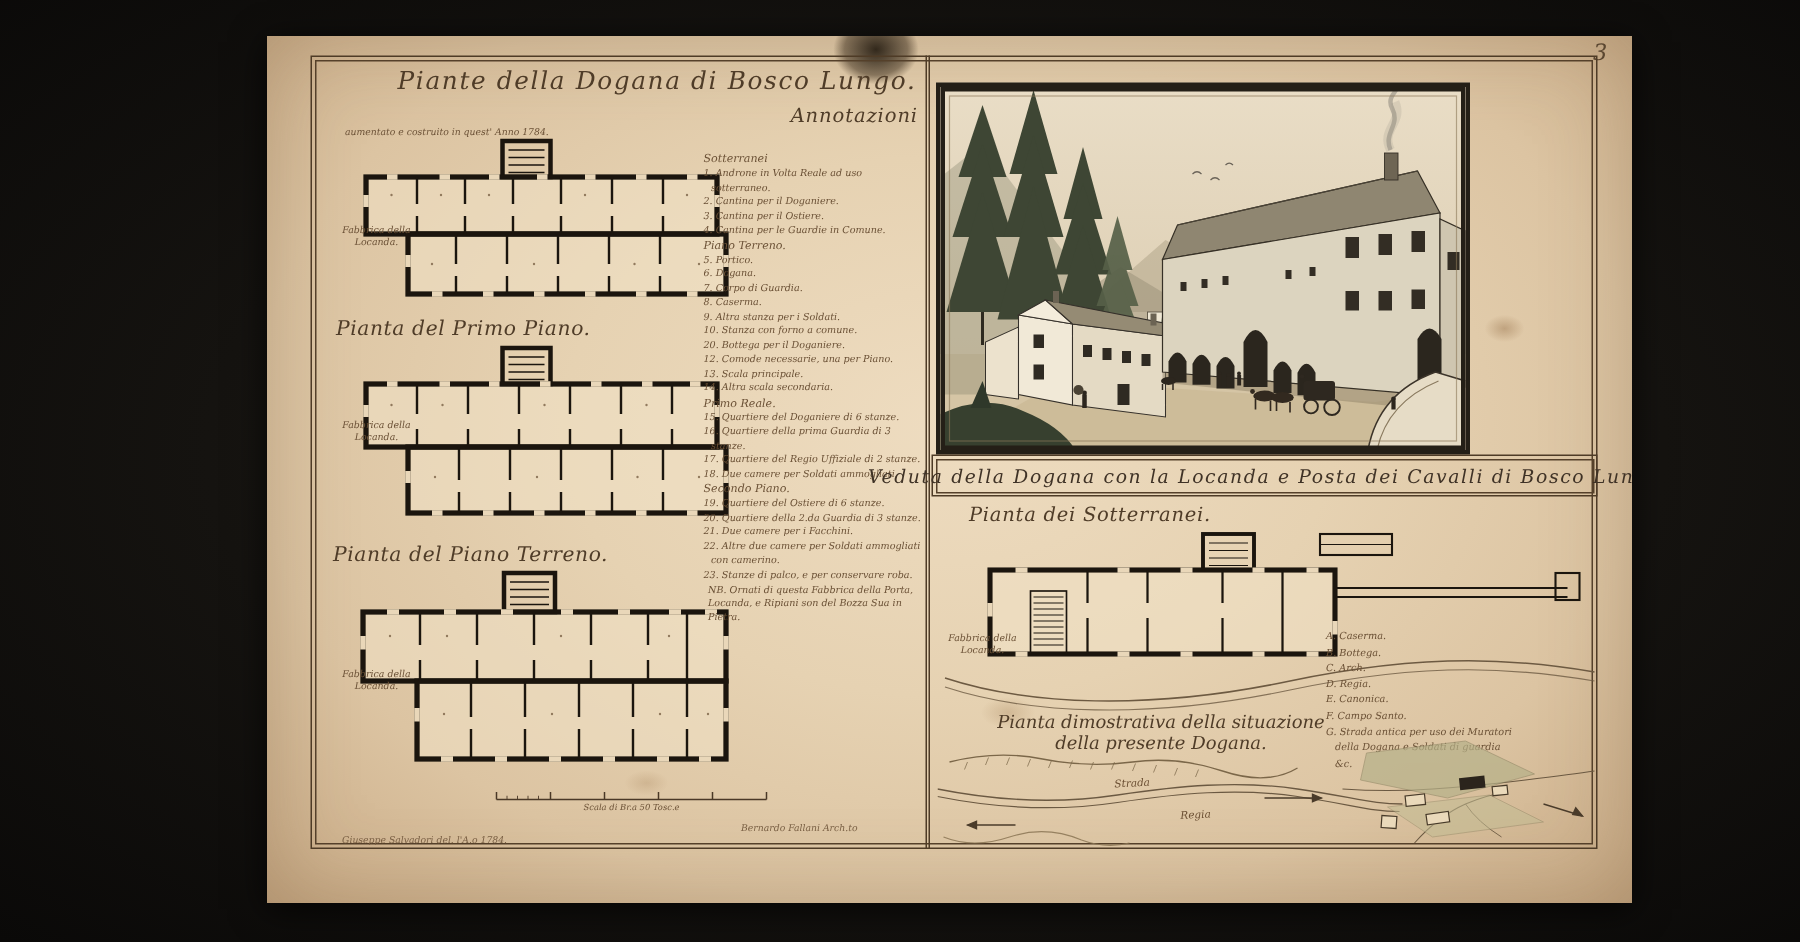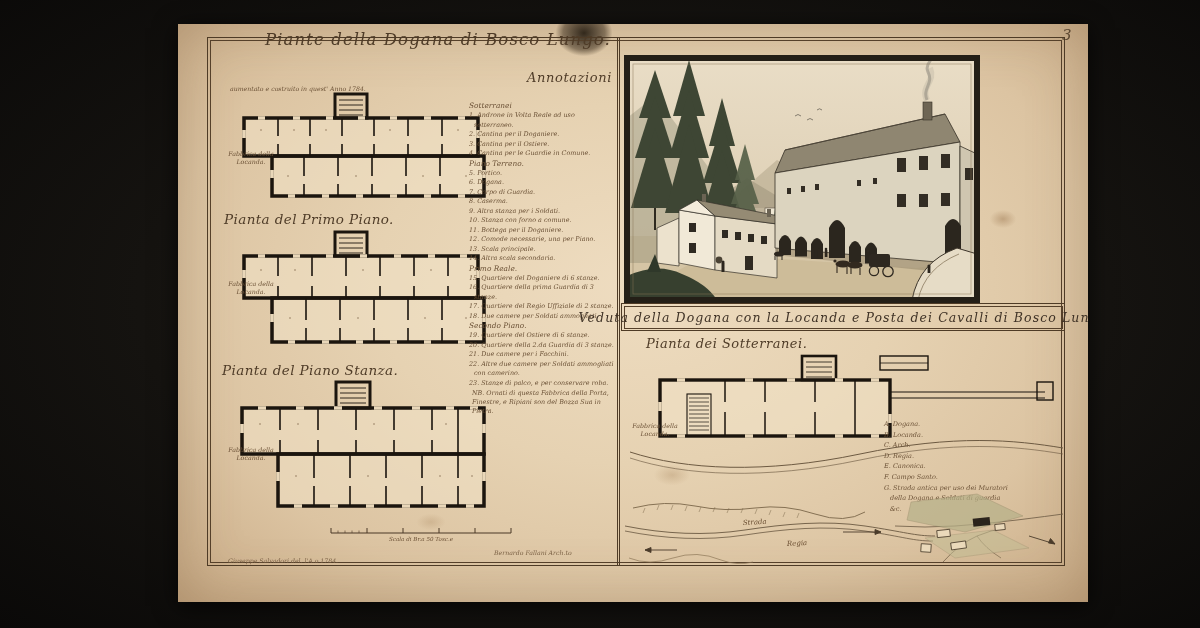--- a/index.html
+++ b/index.html
@@ -8,21 +8,21 @@
     font-family:"DejaVu Serif",serif;}
   .paper{position:absolute;left:178px;top:24px;width:910px;height:578px;overflow:hidden;
     background:radial-gradient(ellipse at 50% 45%, #eedcc0 0%, #e6d2b2 40%, #dcc4a2 72%, #c9ab86 100%);
     box-shadow:0 4px 22px rgba(0,0,0,.75), inset 0 0 60px rgba(110,80,50,.30);}
   .stain{position:absolute;border-radius:50%;pointer-events:none;}
   .frame{position:absolute;left:29px;top:13px;width:858px;height:529px;border:1.2px solid #4e3b26;box-sizing:border-box;}
   .frame::after{content:"";position:absolute;inset:2px;border:1px solid #55402a;}
   .divider{position:absolute;left:439px;top:13px;width:3px;height:529px;
     border-left:1.1px solid #4e3b26;border-right:1.1px solid #4e3b26;box-sizing:border-box;}
   .page-no{position:absolute;left:884px;top:2px;font:italic 15px "DejaVu Serif",serif;color:#5b4731;}
-  .main-title{position:absolute;left:80px;top:6px;width:360px;text-align:center;
+  .main-title{position:absolute;left:80px;top:20px;width:360px;text-align:center;
     font:italic 16.5px "DejaVu Serif",serif;letter-spacing:1.1px;color:#4f3c28;}
   .plan-title{position:absolute;color:#4f3c28;font:italic 13.5px "DejaVu Serif",serif;letter-spacing:.4px;}
   .plan-sub{position:absolute;color:#6b5136;font:italic 6.2px "DejaVu Serif",serif;}
   .margin-label{position:absolute;width:62px;text-align:center;color:#6b5136;
     font:italic 6.3px/7.6px "DejaVu Serif",serif;}
   .plan-svg{position:absolute;}
   .annot-head-main{position:absolute;left:296px;top:46px;width:138px;text-align:right;
     font:italic 13px "DejaVu Serif",serif;color:#4f3c28;letter-spacing:.6px;}
   .annot-list{position:absolute;left:291px;top:77px;width:147px;color:#6b5136;
     font:italic 6.4px/9.5px "DejaVu Serif",serif;}
@@ -123,21 +123,21 @@
           <circle cx="125" cy="40" r=".8"></circle>
         <circle cx="193" cy="40" r=".8"></circle>
           <circle cx="52" cy="88" r=".8"></circle>
           <circle cx="120" cy="88" r=".8"></circle>
         <circle cx="187" cy="88" r=".8"></circle>
           <circle cx="228" cy="88" r=".8"></circle>
       </g>
     </svg>
     <div class="margin-label" style="left:42px;top:256px;">Fabbrica della Locanda.</div>
 
-    <div class="plan-title" style="left:44px;top:338px;">Pianta del Piano Stanza.</div>
+    <div class="plan-title" style="left:44px;top:338px;">Pianta del Piano Terreno.</div>
 
     <svg class="plan-svg" style="left:56px;top:356px;" width="260" height="148" viewBox="0 0 260 148">
       <rect x="10" y="29" width="238" height="44" fill="#f0e2c6" opacity=".55"></rect>
       <rect x="46" y="75" width="202" height="50" fill="#f0e2c6" opacity=".55"></rect>
       <g stroke="#1b150e" fill="none">
         <rect x="102" y="2" width="34" height="26" stroke-width="3"></rect>
         <rect x="8" y="28" width="242" height="46" stroke-width="3.5"></rect>
         <rect x="44" y="74" width="206" height="52" stroke-width="3.5"></rect>
         <path stroke-width="1.6" d="M46 28V50M46 60V74M84 28V50M84 60V74M122 28V50M122 60V74M160 28V50M160 60V74M198 28V50M198 60V74M224 28V74"></path>
         <path stroke-width="1.6" d="M80 74V98M80 106V126M116 74V98M116 106V126M152 74V98M152 106V126M188 74V98M188 106V126M224 74V98M224 106V126"></path>
@@ -168,36 +168,36 @@
       <span class="annot-line">2. Cantina per il Doganiere.</span>
       <span class="annot-line">3. Cantina per il Ostiere.</span>
       <span class="annot-line">4. Cantina per le Guardie in Comune.</span>
       <span class="annot-head">Piano Terreno.</span>
       <span class="annot-line">5. Portico.</span>
       <span class="annot-line">6. Dogana.</span>
       <span class="annot-line">7. Corpo di Guardia.</span>
       <span class="annot-line">8. Caserma.</span>
       <span class="annot-line">9. Altra stanza per i Soldati.</span>
       <span class="annot-line">10. Stanza con forno a comune.</span>
-      <span class="annot-line">11. Bottega per il Doganiere.</span>
+      <span class="annot-line">20. Bottega per il Doganiere.</span>
       <span class="annot-line">12. Comode necessarie, una per Piano.</span>
       <span class="annot-line">13. Scala principale.</span>
       <span class="annot-line">14. Altra scala secondaria.</span>
       <span class="annot-head">Primo Reale.</span>
       <span class="annot-line">15. Quartiere del Doganiere di 6 stanze.</span>
       <span class="annot-line">16. Quartiere della prima Guardia di 3 stanze.</span>
       <span class="annot-line">17. Quartiere del Regio Uffiziale di 2 stanze.</span>
       <span class="annot-line">18. Due camere per Soldati ammogliati.</span>
       <span class="annot-head">Secondo Piano.</span>
       <span class="annot-line">19. Quartiere del Ostiere di 6 stanze.</span>
       <span class="annot-line">20. Quartiere della 2.da Guardia di 3 stanze.</span>
       <span class="annot-line">21. Due camere per i Facchini.</span>
       <span class="annot-line">22. Altre due camere per Soldati ammogliati con camerino.</span>
       <span class="annot-line">23. Stanze di palco, e per conservare roba.</span>
-      <span class="annot-note">NB. Ornati di questa Fabbrica della Porta, Finestre, e Ripiani son del Bozza Sua in Pietra.</span>
+      <span class="annot-note">NB. Ornati di questa Fabbrica della Porta, Locanda, e Ripiani son del Bozza Sua in Pietra.</span>
     </div>
 
     <svg class="scalebar" width="182" height="10" viewBox="0 0 182 10">
       <g stroke="#4a3827" stroke-width="1" fill="none">
         <path d="M1 6H181"></path>
         <path d="M1 1V6M37 1V6M73 1V6M109 1V6M145 1V6M181 1V6"></path>
         <path stroke-width=".6" d="M8 3.5V6M15 3.5V6M22 3.5V6M29 3.5V6"></path>
       </g>
     </svg>
     <div class="scale-caption">Scala di Br.a 50 Tosc.e</div>
@@ -371,29 +371,33 @@
         <path d="M35 48v9M265 60v9"></path>
       </g>
       <g stroke="#6d5a42" fill="none">
         <path stroke-width="1" d="M5 98 C60 116 140 120 235 100 S390 86 438 94"></path>
         <path stroke-width=".8" opacity=".8" d="M5 104 C60 122 140 126 235 106 S390 92 438 100"></path>
       </g>
     </svg>
     <div class="sott-margin">Fabbrica della Locanda.</div>
 
     <div class="legend">
-      <span class="legend-item">A. Dogana.</span>
-      <span class="legend-item">B. Locanda.</span>
+      <span class="legend-item">A. Caserma.</span>
+      <span class="legend-item">B. Bottega.</span>
       <span class="legend-item">C. Arch.</span>
       <span class="legend-item">D. Regia.</span>
       <span class="legend-item">E. Canonica.</span>
       <span class="legend-item">F. Campo Santo.</span>
       <span class="legend-item">G. Strada antica per uso dei Muratori della Dogana e Soldati di guardia &amp;c.</span>
     </div>
 
+    <div class="map-title">
+      <span>Pianta dimostrativa della situazione</span><br>
+      <span>della presente Dogana.</span>
+    </div>
     <svg class="map-svg" width="440" height="76" viewBox="0 0 440 76">
       <g stroke="#7b6749" stroke-width=".9" fill="none">
         <path d="M8 16 Q40 8 70 14 T130 16 T190 22 T240 20"></path>
         <path stroke-width=".6" opacity=".8" d="M20 16l-2 5M34 13l-2 5M48 13l-2 5M62 14l-2 5M76 15l-2 5M90 15l-2 5M104 16l-2 5M118 16l-2 5M132 17l-2 5M146 18l-2 5M160 20l-2 5M174 21l-2 5"></path>
       </g>
       <g stroke="#6b5942" fill="none">
         <path stroke-width=".9" d="M0 34 C40 42 80 44 120 38 S200 28 240 34 S290 44 310 44"></path>
         <path stroke-width=".8" d="M0 39 C40 47 80 49 120 43 S200 33 240 39 S288 49 308 49"></path>
         <path stroke-width=".8" d="M270 34 Q300 36 330 34 T392 28 T438 22"></path>
         <path stroke-width=".7" d="M318 70 Q334 52 352 44 Q366 38 380 36"></path>

